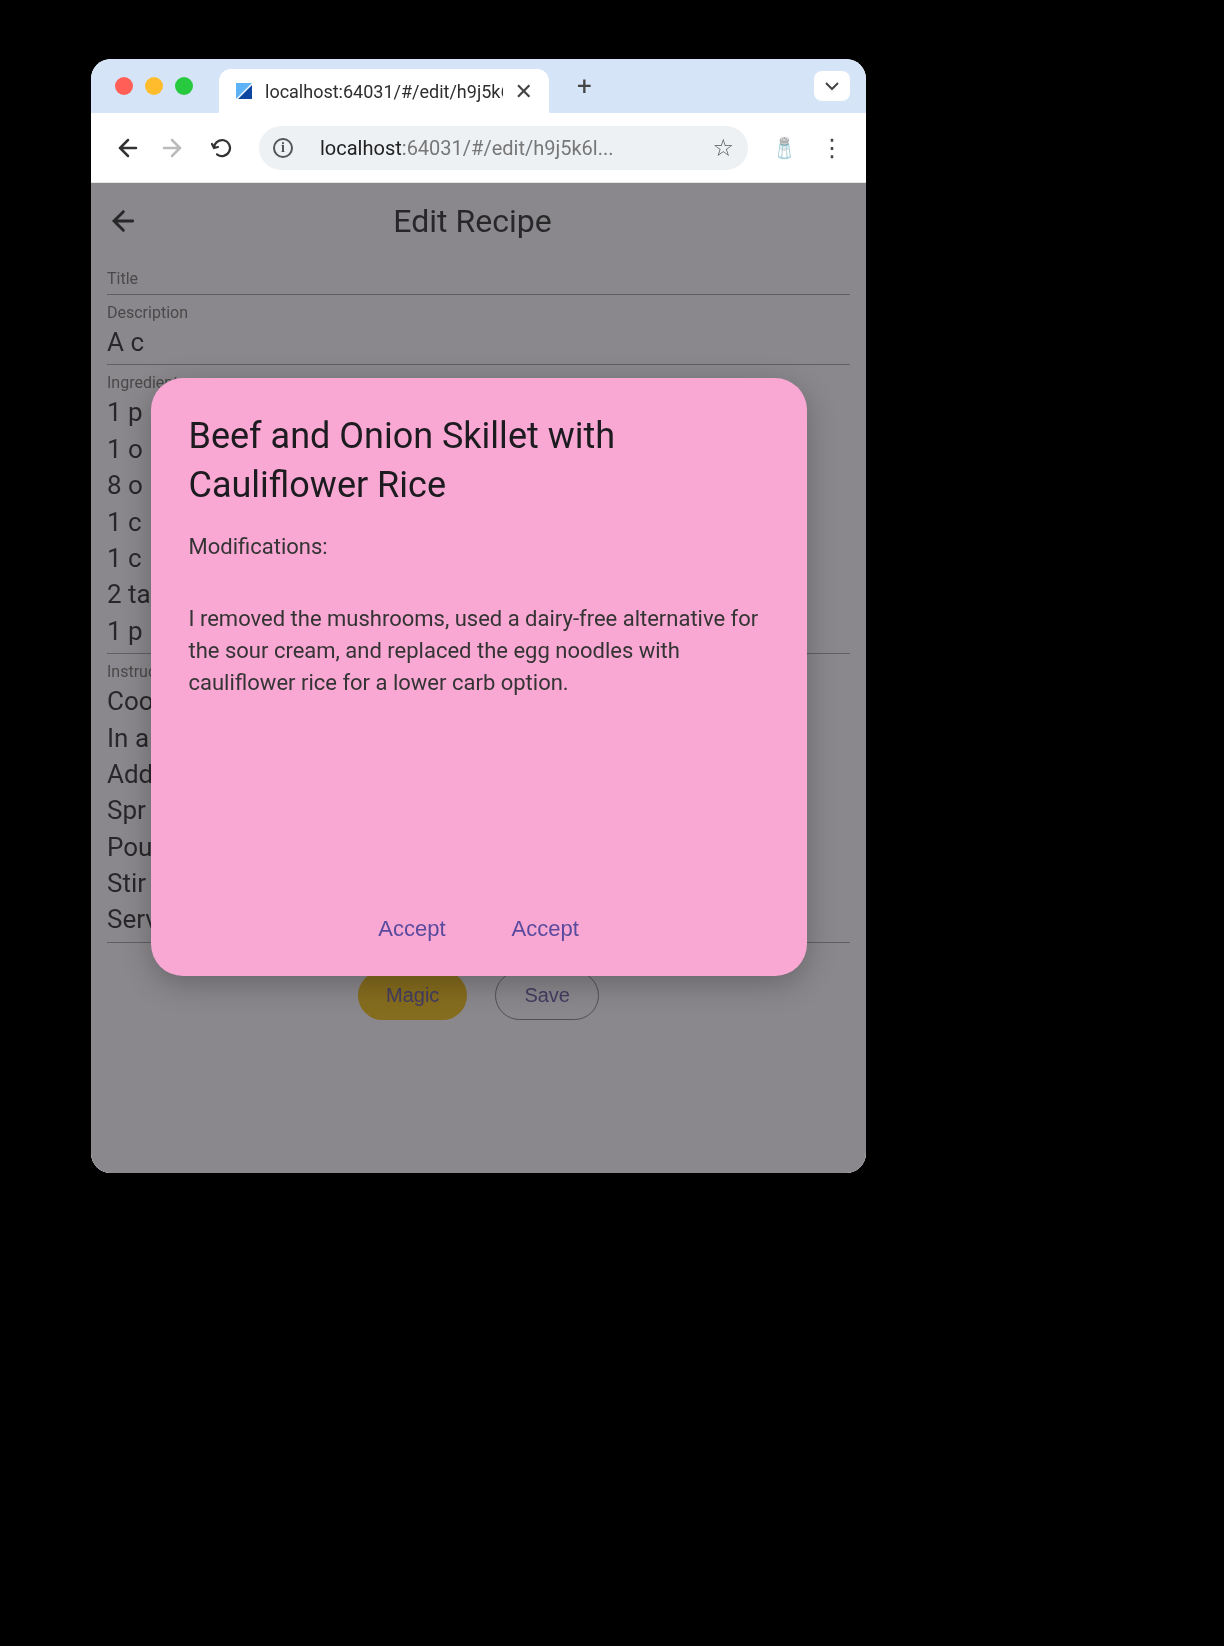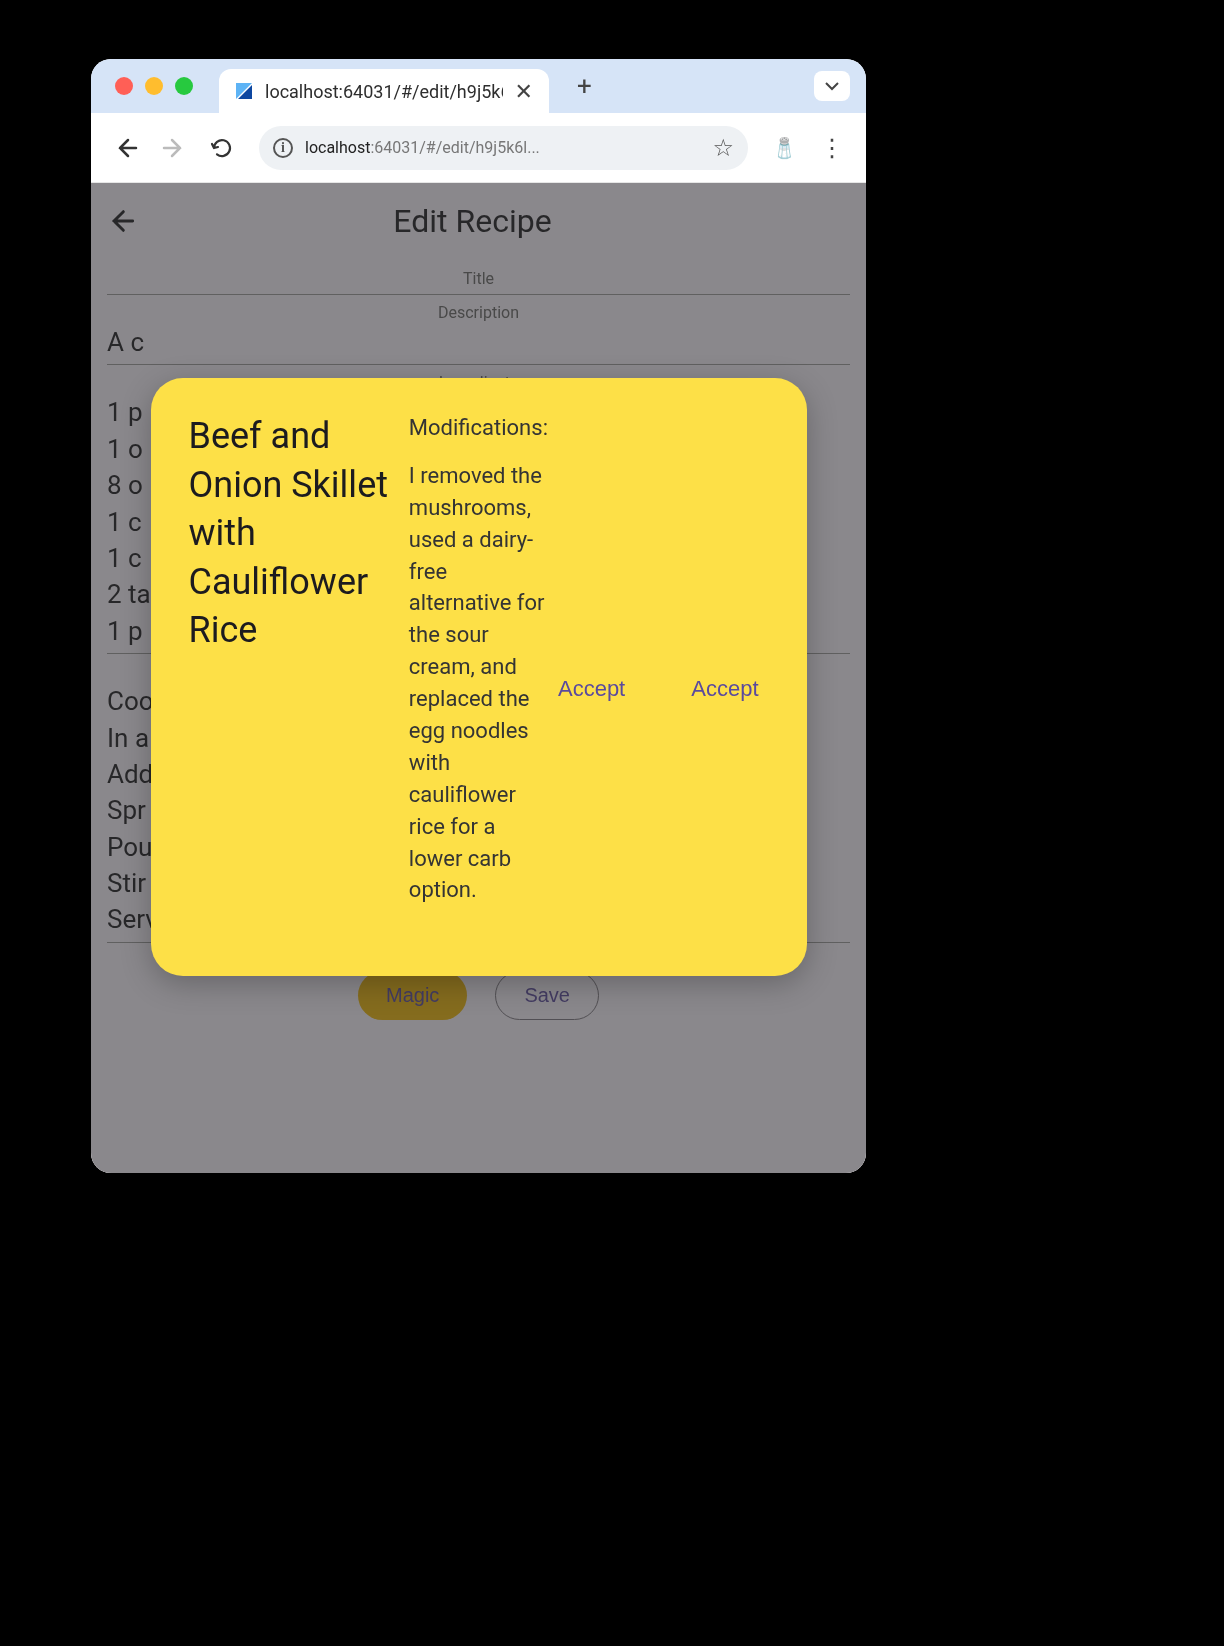--- a/index.html
+++ b/index.html
@@ -138,25 +138,26 @@
       border-radius: 50%;
       display: flex;
       align-items: center;
       justify-content: center;
       font-size: 14px;
       font-weight: bold;
       color: #555;
       font-family: serif;
     }
     .url-text {
-      font-size: 16px;
+      font-size: 20px;
       color: #333;
       white-space: nowrap;
       overflow: hidden;
       flex: 1;
+      margin-left: 15px;
     }
     .url-text .url-host { color: #222; }
     .url-text .url-path { color: #777; }
     .star-icon {
       font-size: 24px;
       color: #555;
     }
     .ext-icon {
       width: 26px;
       height: 26px;
@@ -209,21 +210,20 @@
     }
     .field {
       margin-bottom: 8px;
       border-bottom: 1.5px solid #999;
       padding-bottom: 4px;
     }
     .field-label {
       font-size: 16px;
       color: #666;
       margin-bottom: 2px;
-      text-align: center;
     }
     .field-value {
       font-size: 26px;
       color: #1c1b1f;
       line-height: 1.4;
       white-space: pre-line;
     }
     .action-row {
       display: flex;
       justify-content: center;
@@ -243,44 +243,44 @@
       background: #eab308;
       border: none;
     }
     
     .dialog {
       position: absolute;
       top: 195px;
       left: 50%;
       transform: translateX(-50%);
       width: 656px;
-      background: #fde047;
+      background: #f9a8d4;
       border-radius: 32px;
       padding: 34px 38px 28px 38px;
       z-index: 10;
       box-shadow: 0 8px 30px rgba(0,0,0,0.25);
       min-height: 598px;
       display: flex;
-      flex-direction: row;
+      flex-direction: column;
     }
     .dialog-title {
       font-size: 36px;
       font-weight: 400;
       color: #1c1b1f;
       line-height: 1.35;
       margin-bottom: 22px;
     }
     .dialog-body {
       font-size: 22px;
       color: #343434;
       line-height: 1.45;
       flex: 1;
     }
     .dialog-body .mod-label {
-      margin-bottom: 16px;
+      margin-bottom: 40px;
       display: block;
     }
     .dialog-actions {
       display: flex;
       justify-content: center;
       gap: 46px;
       padding-top: 18px;
     }
     .text-btn {
       font-size: 22px;

